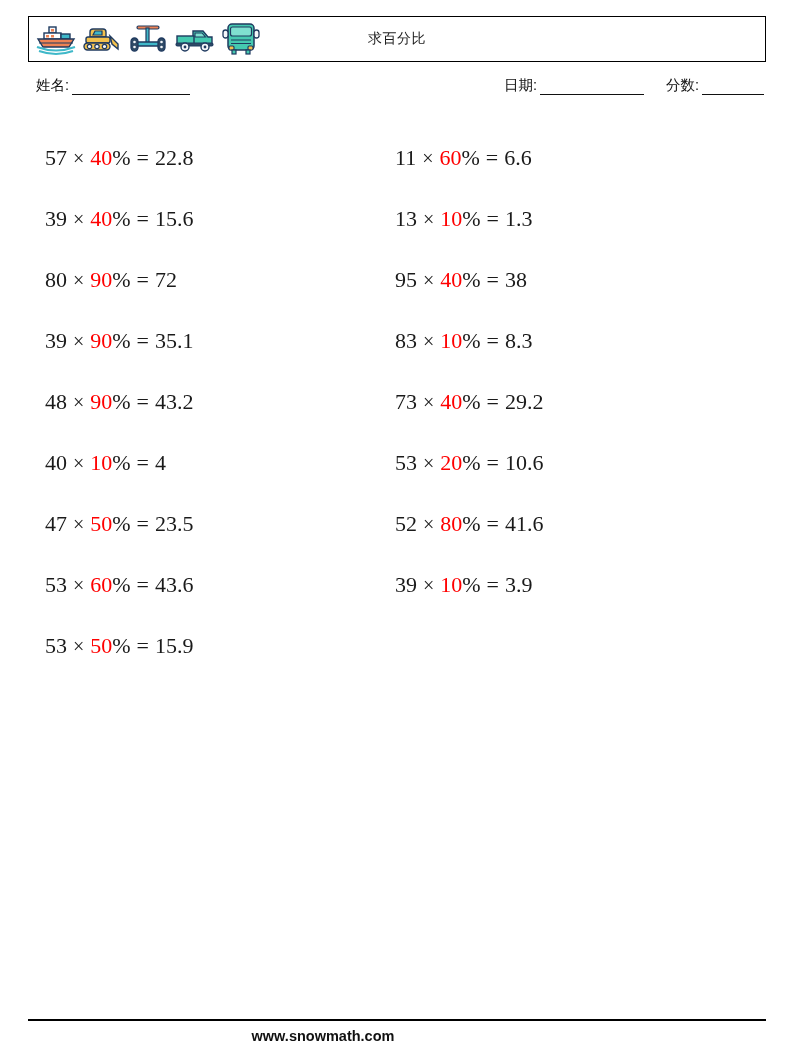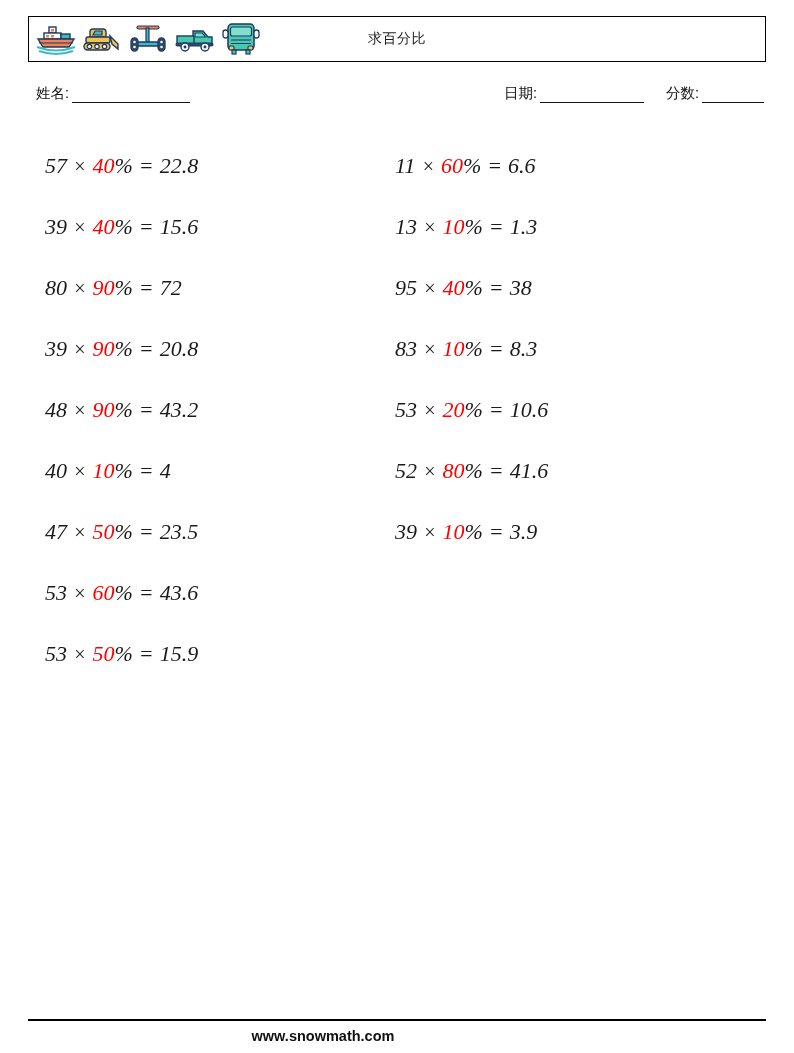--- a/index.html
+++ b/index.html
@@ -57,21 +57,21 @@
     justify-content: center;
     font-size: 14px;
     letter-spacing: 0.5px;
     color: #1a1a1a;
   }
 
   
   .meta-row {
     position: absolute;
     left: 28px;
-    top: 84px;
+    top: 76px;
     width: 738px;
     height: 22px;
     font-size: 14.5px;
     color: #111111;
   }
   .meta-name {
     position: absolute;
     left: 8px;
     top: 0;
     white-space: nowrap;
@@ -96,22 +96,21 @@
 
   
   .problems {
     position: absolute;
     left: 0;
     top: 142px;
     width: 794px;
   }
   .col {
     position: absolute;
-    top: 8px;
-    font-style: italic;
+    top: 0;
   }
   .col-left  { left: 45px;  width: 330px; }
   .col-right { left: 395px; width: 330px; }
 
   .problem {
     height: 61px;
     line-height: 32px;
     font-size: 22px;
     color: #1a1a1a;
     white-space: nowrap;
@@ -240,33 +239,34 @@
   <div class="meta-row">
     <span class="meta-name"><span>姓名:</span><span class="blank-line bl-name"></span></span>
     <span class="meta-right"><span>日期:</span><span class="blank-line bl-date"></span><span class="meta-gap"></span><span>分数:</span><span class="blank-line bl-score"></span></span>
   </div>
 
   <div class="problems">
     <div class="col col-left">
       <div class="problem"><span class="num">57</span><span class="op">×</span><span class="pct-val">40</span><span class="pct-sign">%</span><span class="eq">=</span><span class="res">22.8</span></div>
       <div class="problem"><span class="num">39</span><span class="op">×</span><span class="pct-val">40</span><span class="pct-sign">%</span><span class="eq">=</span><span class="res">15.6</span></div>
       <div class="problem"><span class="num">80</span><span class="op">×</span><span class="pct-val">90</span><span class="pct-sign">%</span><span class="eq">=</span><span class="res">72</span></div>
-      <div class="problem"><span class="num">39</span><span class="op">×</span><span class="pct-val">90</span><span class="pct-sign">%</span><span class="eq">=</span><span class="res">20.8</span></div>
+      <div class="problem"><span class="num">39</span><span class="op">×</span><span class="pct-val">90</span><span class="pct-sign">%</span><span class="eq">=</span><span class="res">35.1</span></div>
       <div class="problem"><span class="num">48</span><span class="op">×</span><span class="pct-val">90</span><span class="pct-sign">%</span><span class="eq">=</span><span class="res">43.2</span></div>
       <div class="problem"><span class="num">40</span><span class="op">×</span><span class="pct-val">10</span><span class="pct-sign">%</span><span class="eq">=</span><span class="res">4</span></div>
       <div class="problem"><span class="num">47</span><span class="op">×</span><span class="pct-val">50</span><span class="pct-sign">%</span><span class="eq">=</span><span class="res">23.5</span></div>
       <div class="problem"><span class="num">53</span><span class="op">×</span><span class="pct-val">60</span><span class="pct-sign">%</span><span class="eq">=</span><span class="res">43.6</span></div>
       <div class="problem"><span class="num">53</span><span class="op">×</span><span class="pct-val">50</span><span class="pct-sign">%</span><span class="eq">=</span><span class="res">15.9</span></div>
     </div>
 
     <div class="col col-right">
       <div class="problem"><span class="num">11</span><span class="op">×</span><span class="pct-val">60</span><span class="pct-sign">%</span><span class="eq">=</span><span class="res">6.6</span></div>
       <div class="problem"><span class="num">13</span><span class="op">×</span><span class="pct-val">10</span><span class="pct-sign">%</span><span class="eq">=</span><span class="res">1.3</span></div>
       <div class="problem"><span class="num">95</span><span class="op">×</span><span class="pct-val">40</span><span class="pct-sign">%</span><span class="eq">=</span><span class="res">38</span></div>
       <div class="problem"><span class="num">83</span><span class="op">×</span><span class="pct-val">10</span><span class="pct-sign">%</span><span class="eq">=</span><span class="res">8.3</span></div>
+      <div class="problem"><span class="num">73</span><span class="op">×</span><span class="pct-val">40</span><span class="pct-sign">%</span><span class="eq">=</span><span class="res">29.2</span></div>
       <div class="problem"><span class="num">53</span><span class="op">×</span><span class="pct-val">20</span><span class="pct-sign">%</span><span class="eq">=</span><span class="res">10.6</span></div>
       <div class="problem"><span class="num">52</span><span class="op">×</span><span class="pct-val">80</span><span class="pct-sign">%</span><span class="eq">=</span><span class="res">41.6</span></div>
       <div class="problem"><span class="num">39</span><span class="op">×</span><span class="pct-val">10</span><span class="pct-sign">%</span><span class="eq">=</span><span class="res">3.9</span></div>
     </div>
   </div>
 
   <div class="footer-rule"></div>
   <div class="footer-text">www.snowmath.com</div>
 
 </div>

